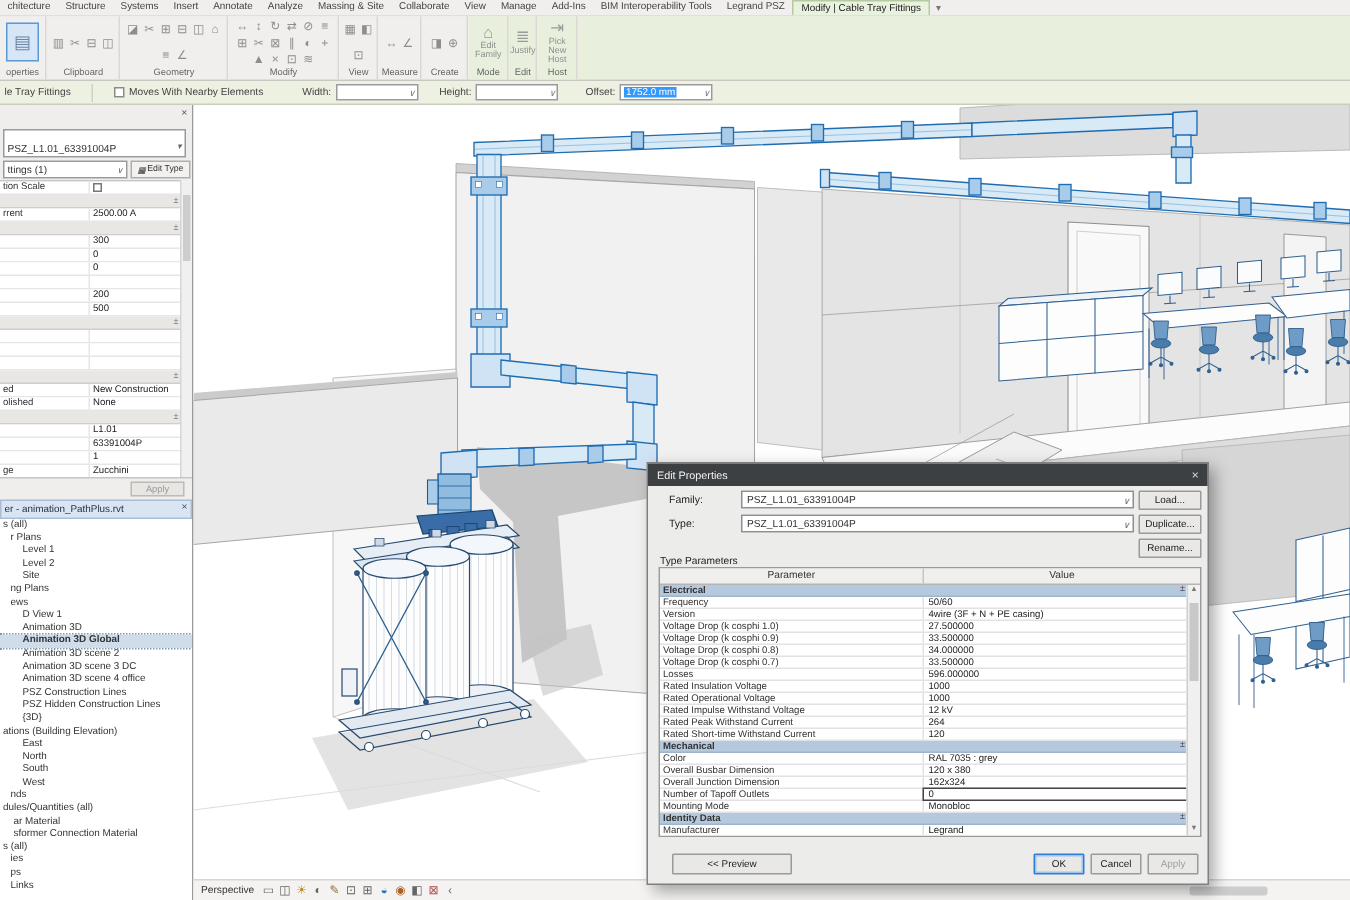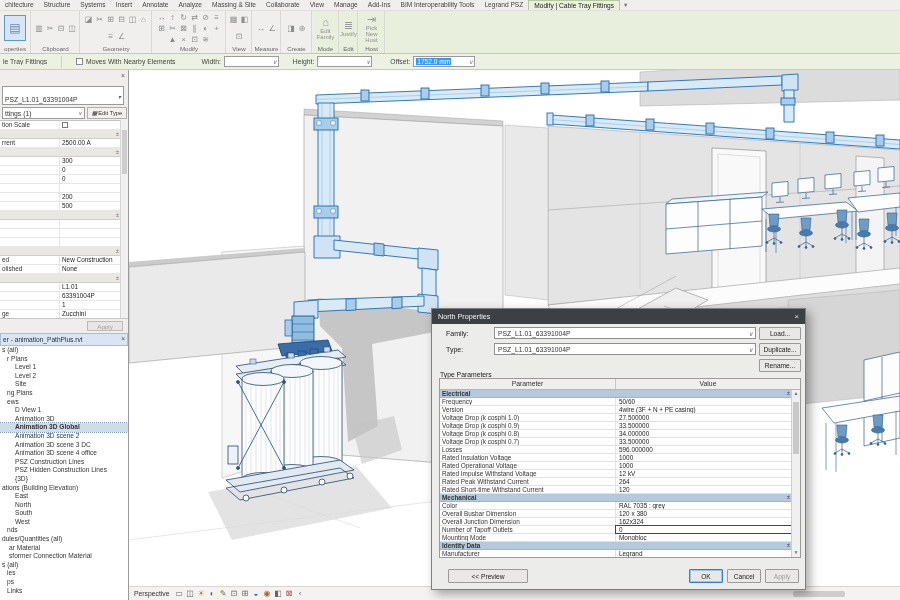--- a/index.html
+++ b/index.html
@@ -630,21 +630,21 @@
           <span class="vic">◧</span>
           <span class="vic" style="color: rgb(176, 74, 74);">⊠</span>
           <span class="vic">‹</span>
         </div>
       <div class="hthumb"></div>
     </div>
   </div>
 
   <div class="dialog">
     <div class="dtitle">
-      <span>North Properties</span>
+      <span>Edit Properties</span>
       <i class="dx">×</i>
     </div>
     <div class="frow" style="top:18px;">
       <span class="flabel">Family:</span>
       <span class="fcombo">
         <span>PSZ_L1.01_63391004P</span>
           <i class="arr">∨</i>
         </span>
     </div>
     <div class="frow" style="top:34px;">

